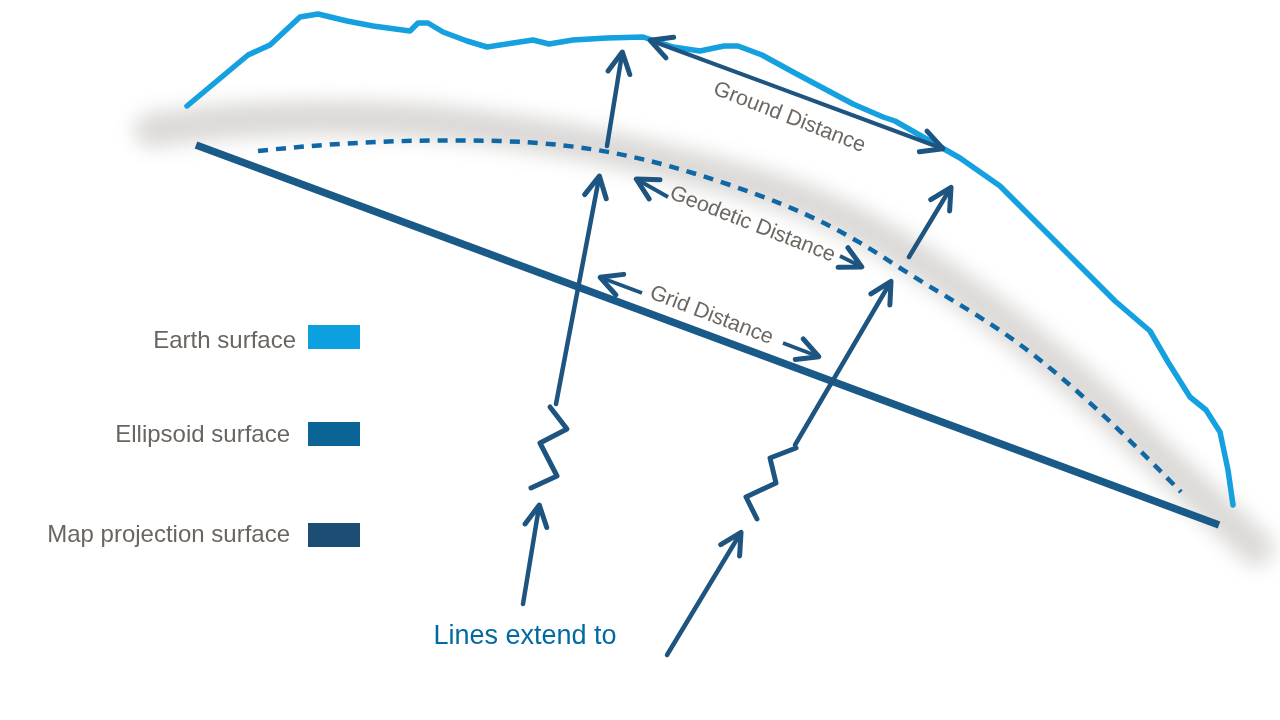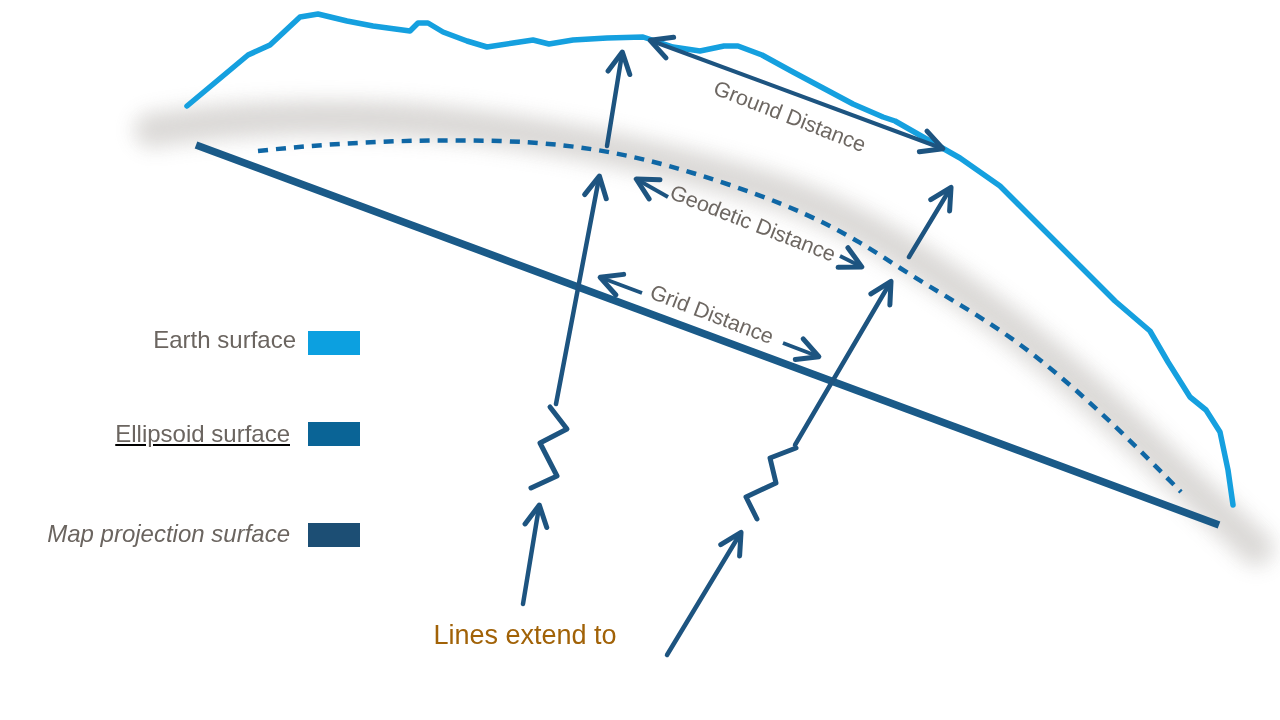--- a/index.html
+++ b/index.html
@@ -6,32 +6,32 @@
   body{width:1280px;height:720px;overflow:hidden;position:relative;
        font-family:"Liberation Sans",sans-serif;}
   .stage{position:absolute;inset:0;width:1280px;height:720px;}
   svg{position:absolute;left:0;top:0;}
 
   
   .legend-row{position:absolute;left:30px;width:330px;display:flex;
               justify-content:flex-end;gap:18px;}
   .legend-label{color:#6B6560;font-size:24px;line-height:30px;text-align:right;}
   .swatch{width:52px;height:24px;flex:0 0 52px;}
-  .row1{top:325px;align-items:flex-end;gap:12px;}
-  .row2{top:419px;align-items:center;text-decoration:underline;}
-  .row3{top:518px;align-items:flex-start;font-style:italic;}
+  .row1{top:325px;align-items:flex-start;gap:12px;}
+  .row2{top:419px;align-items:center;}
+  .row3{top:518px;align-items:flex-start;}
   .row3 .legend-label{line-height:31px;}
   .row3 .swatch{margin-top:5px;}
   .sw-earth{background:#0CA0E0;}
   .sw-ellipsoid{background:#0A6496;}
   .sw-map{background:#1C4E74;}
 
   
   .caption{position:absolute;left:360px;top:618px;width:330px;text-align:center;
-           color:#a16207;font-size:27px;line-height:34px;}
+           color:#0369a1;font-size:27px;line-height:34px;}
 
   
   .dist-label{fill:#6D6762;font-size:21.5px;font-family:"Liberation Sans",sans-serif;}
 </style>
 </head>
 <body>
 
 <div class="stage">
 
   <svg width="1280" height="720" viewBox="0 0 1280 720">

